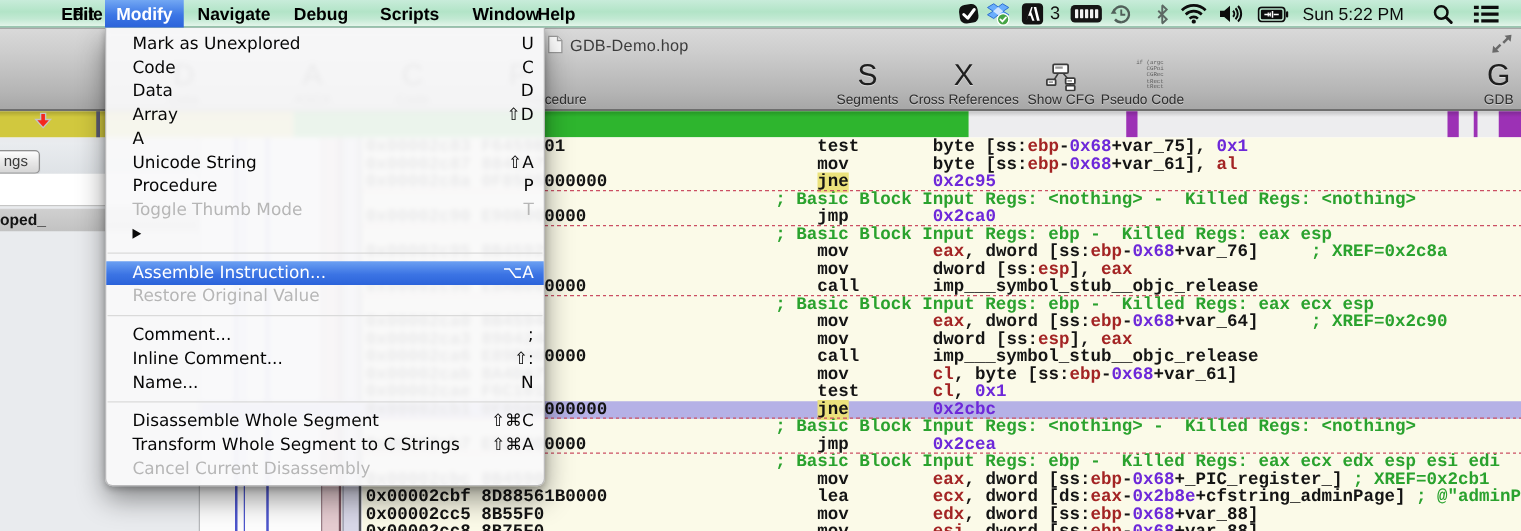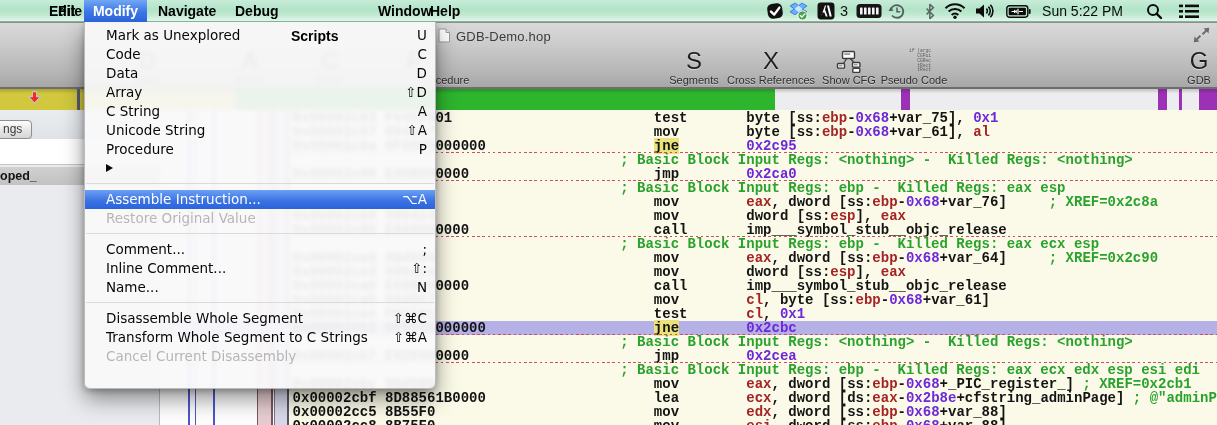--- a/index.html
+++ b/index.html
@@ -239,21 +239,21 @@
       </div>
   </div>
 
   <div class="menubar">
     <div class="mb-items" id="mb-items">
         <div class="mb-item" style="left: 22px; padding-left: 36px;">File</div>
         <div class="mb-item" style="left: 49px;">Edit</div>
         <div class="mb-item active" style="left: 84px;">Modify</div>
         <div class="mb-item" style="left: 158px;">Navigate</div>
         <div class="mb-item" style="left: 235px;">Debug</div>
-        <div class="mb-item" style="left: 291px; margin-top: 25px;">Scripts</div>
+        <div class="mb-item" style="left: 304px;">Scripts</div>
         <div class="mb-item" style="left: 378px;">Window</div>
         <div class="mb-item" style="left: 430px;">Help</div>
       </div>
     <div class="mb-right" id="mb-right">
         <span class="st-icon" style="margin-left: 0px;">
           <svg width="19" height="19" viewBox="0 0 19 19">
             <rect x="1.5" y="1.5" width="15" height="15" rx="5" fill="#111" transform="rotate(-8 9 9)"></rect>
             <path d="M5 9.6 L8.2 12.6 L13.4 5.6" fill="none" stroke="#fff" stroke-width="2.4" stroke-linecap="round" stroke-linejoin="round"></path>
           </svg>
         </span>
@@ -359,30 +359,33 @@
       </div>
       <div class="menu-item">
         <span class="lbl">Data</span>
         <span class="sc">D</span>
       </div>
       <div class="menu-item">
         <span class="lbl">Array</span>
         <span class="sc">⇧D</span>
       </div>
       <div class="menu-item">
-        <span class="lbl">C String</span>
         <span class="sc">A</span>
       </div>
       <div class="menu-item">
         <span class="lbl">Unicode String</span>
         <span class="sc">⇧A</span>
       </div>
       <div class="menu-item">
         <span class="lbl">Procedure</span>
         <span class="sc">P</span>
+      </div>
+      <div class="menu-item disabled">
+        <span class="lbl">Toggle Thumb Mode</span>
+        <span class="sc">T</span>
       </div>
       <div class="menu-item">
         <span class="subarrow"></span>
       </div>
       <div class="menu-sep"></div>
       <div class="menu-item hl">
         <span class="lbl">Assemble Instruction...</span>
         <span class="sc">⌥A</span>
       </div>
       <div class="menu-item disabled">

